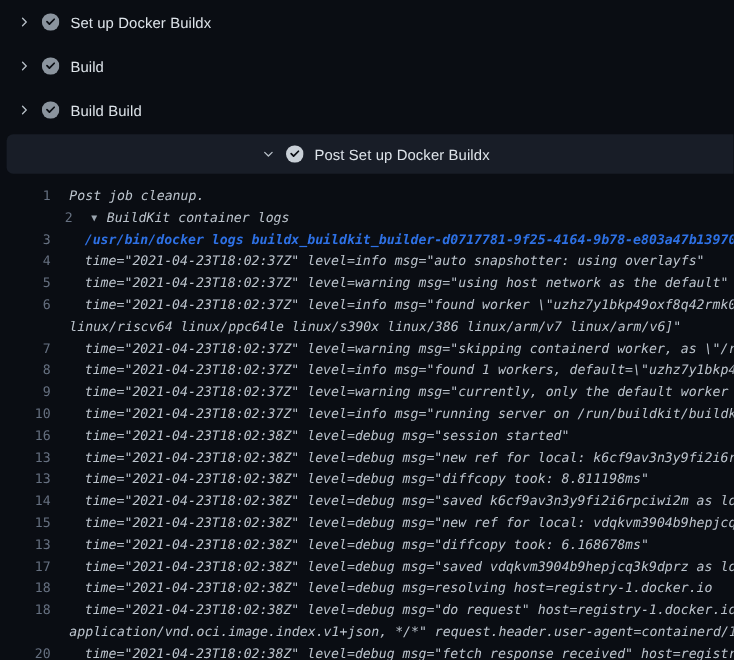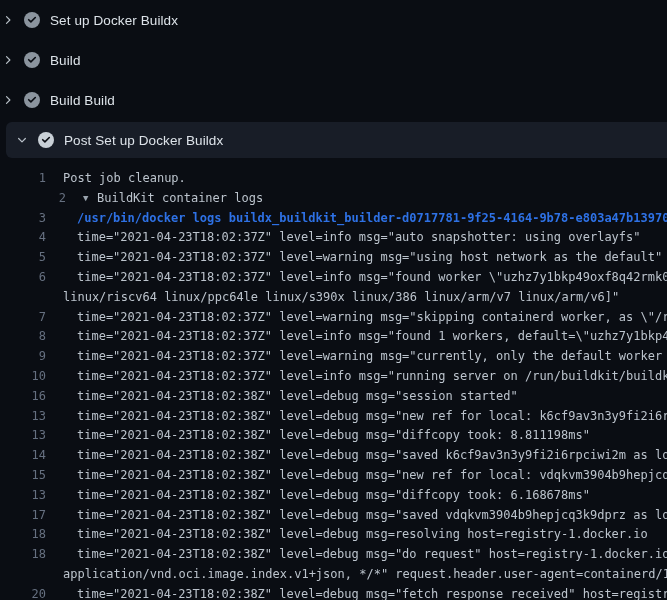--- a/index.html
+++ b/index.html
@@ -16,47 +16,48 @@
   body{
     width:667px;height:600px;overflow:hidden;
     background:var(--bg);
     font-family:"Liberation Sans","DejaVu Sans",sans-serif;
   }
   .app{width:667px;height:600px;overflow:hidden;}
   
   .steps{height:160px;}
   .step-row{
     height:40px;display:flex;align-items:center;
-    cursor:pointer;box-sizing:border-box;
+    padding-left:14px;cursor:pointer;box-sizing:border-box;
   }
   .step-row.expanded{
     height:36px;margin:2px 0 2px 6px;padding-left:8px;
     background:var(--highlight);
     border-radius:6px 0 0 6px;
+    justify-content:center;
   }
   .chev{width:16px;height:16px;display:flex;align-items:center;justify-content:center;margin-right:8px;flex:0 0 16px;}
   .chev svg{display:block;}
   .check{width:16px;height:16px;margin-right:10px;flex:0 0 16px;}
   .check svg{display:block;}
   .step-label{
     color:var(--step-label);font-size:13.5px;font-weight:500;letter-spacing:.1px;
     white-space:nowrap;
   }
   
   .log{
     padding-top:9px;
     font-family:"DejaVu Sans Mono","Liberation Mono",monospace;
     font-size:12px;color:var(--log-text);
   }
   .log-row{height:19.8px;line-height:19.8px;white-space:pre;}
   .ln{
     display:inline-block;width:46px;text-align:right;
     color:var(--line-num);cursor:pointer;
   }
-  .lt{margin-left:17px;}
+  .lt{margin-left:17px;font-style:italic;}
   .log-row.indent .lt,.log-row.command .lt{margin-left:31px;}
   .log-row.command .lt{color:var(--cmd-blue);font-weight:bold;}
   .marker{
     display:inline-block;width:14px;font-size:9px;color:var(--marker);
     vertical-align:0.5px;cursor:pointer;
   }
   .log-row.group{cursor:pointer;padding-left:20px;}
 </style>
 </head>
 <body>

